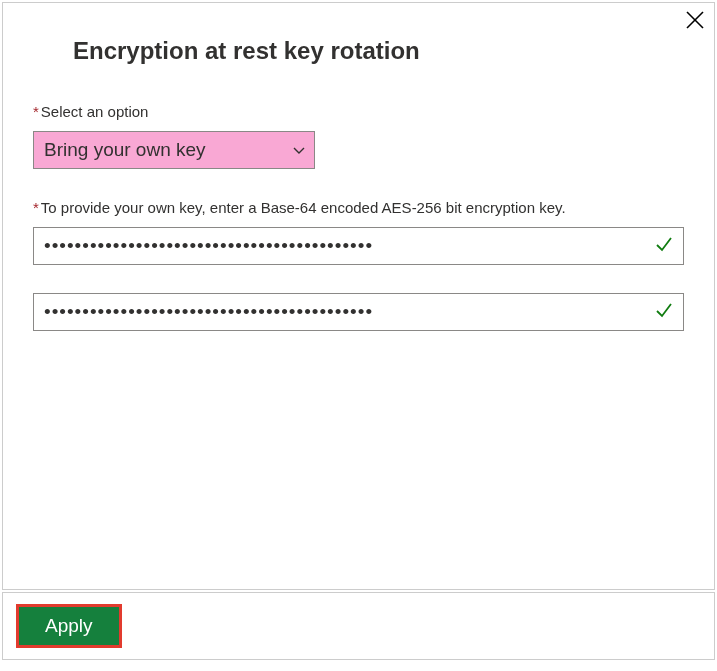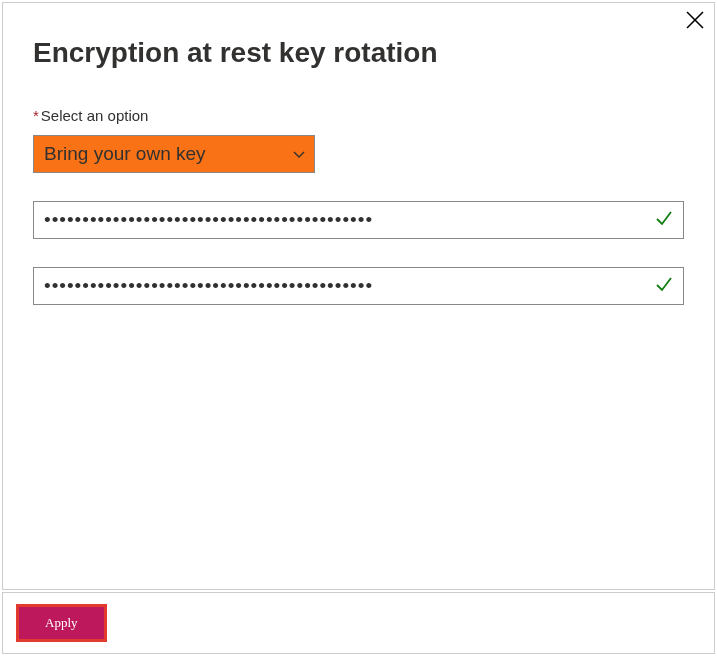--- a/index.html
+++ b/index.html
@@ -25,25 +25,26 @@
       position: absolute;
       top: 8px;
       right: 10px;
       font-size: 22px;
       font-weight: 400;
       cursor: pointer;
       color: #000;
       line-height: 1;
     }
     .panel-title {
-      font-size: 28px;
+      font-size: 24px;
       font-weight: 600;
       color: #323130;
       margin-bottom: 36px;
       margin-top: 6px;
+      margin-left: 40px;
     }
     .description {
       font-size: 20px;
       color: #323130;
       line-height: 1.45;
       margin-bottom: 28px;
     }
     .field-group {
       margin-bottom: 28px;
     }
@@ -59,21 +60,21 @@
       margin-right: 2px;
     }
     .select-wrapper {
       position: relative;
       width: 282px;
     }
     .select-field {
       width: 100%;
       height: 38px;
       border: 1px solid #8a8886;
-      background: #f97316;
+      background: #f9a8d4;
       font-size: 19px;
       padding: 4px 30px 4px 10px;
       appearance: none;
       -webkit-appearance: none;
       -moz-appearance: none;
       color: #323130;
       font-family: inherit;
       cursor: pointer;
     }
     .select-caret {
@@ -106,29 +107,29 @@
       color: #107c10;
       pointer-events: none;
     }
     .footer-panel {
       border: 1px solid #ccc;
       width: 713px;
       margin: 0 2px;
       padding: 14px 16px;
     }
     .apply-button {
-      background: #be185d;
+      background: #15803d;
       color: #fff;
       border: none;
       outline: 3px solid #e23b2e;
       outline-offset: 0;
-      font-size: 13px;
+      font-size: 19px;
       padding: 8px 26px;
       cursor: pointer;
-      font-family: Liberation Serif, serif;
+      font-family: Liberation Sans, sans-serif;
     }
   </style>
 </head>
 <body>
 
 <div class="main-panel">
   <div class="close-icon">
     <svg width="18" height="18" viewBox="0 0 18 18">
       <line x1="1" y1="1" x2="17" y2="17" stroke="#000" stroke-width="1.6"></line>
       <line x1="17" y1="1" x2="1" y2="17" stroke="#000" stroke-width="1.6"></line>
@@ -148,20 +149,23 @@
       </select>
       <span class="select-caret">
         <svg width="12" height="8" viewBox="0 0 12 8">
           <polyline points="1,1 6,6 11,1" fill="none" stroke="#323130" stroke-width="1.4"></polyline>
         </svg>
       </span>
     </div>
   </div>
 
   <div class="field-group">
+    <label class="field-label">
+      <span class="required-asterisk">*</span><span>To provide your own key, enter a Base-64 encoded AES-256 bit encryption key.</span>
+    </label>
     <div class="input-wrapper">
       <input type="text" class="text-input" value="•••••••••••••••••••••••••••••••••••••••••••" style="">
       <span class="check-icon">
         <svg width="20" height="20" viewBox="0 0 20 20">
           <polyline points="3,11 8,16 17,4" fill="none" stroke="#107c10" stroke-width="1.8"></polyline>
         </svg>
       </span>
     </div>
   </div>
 

